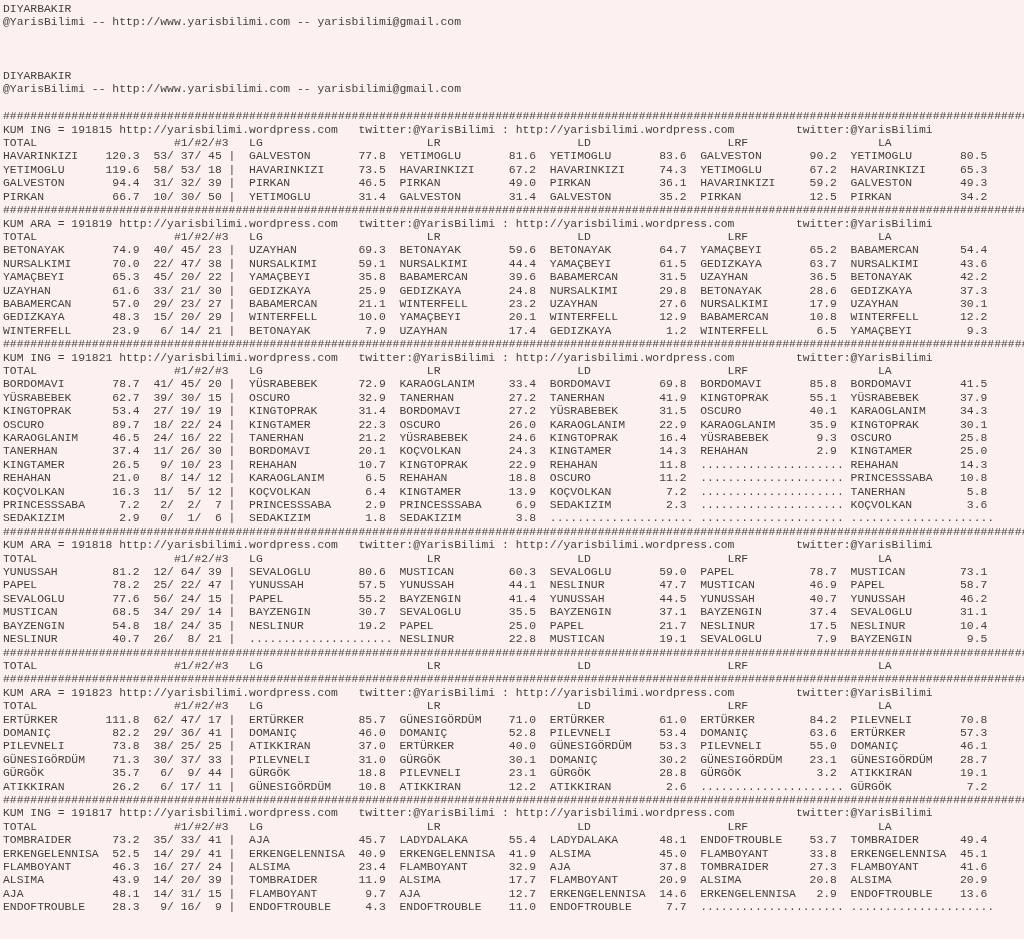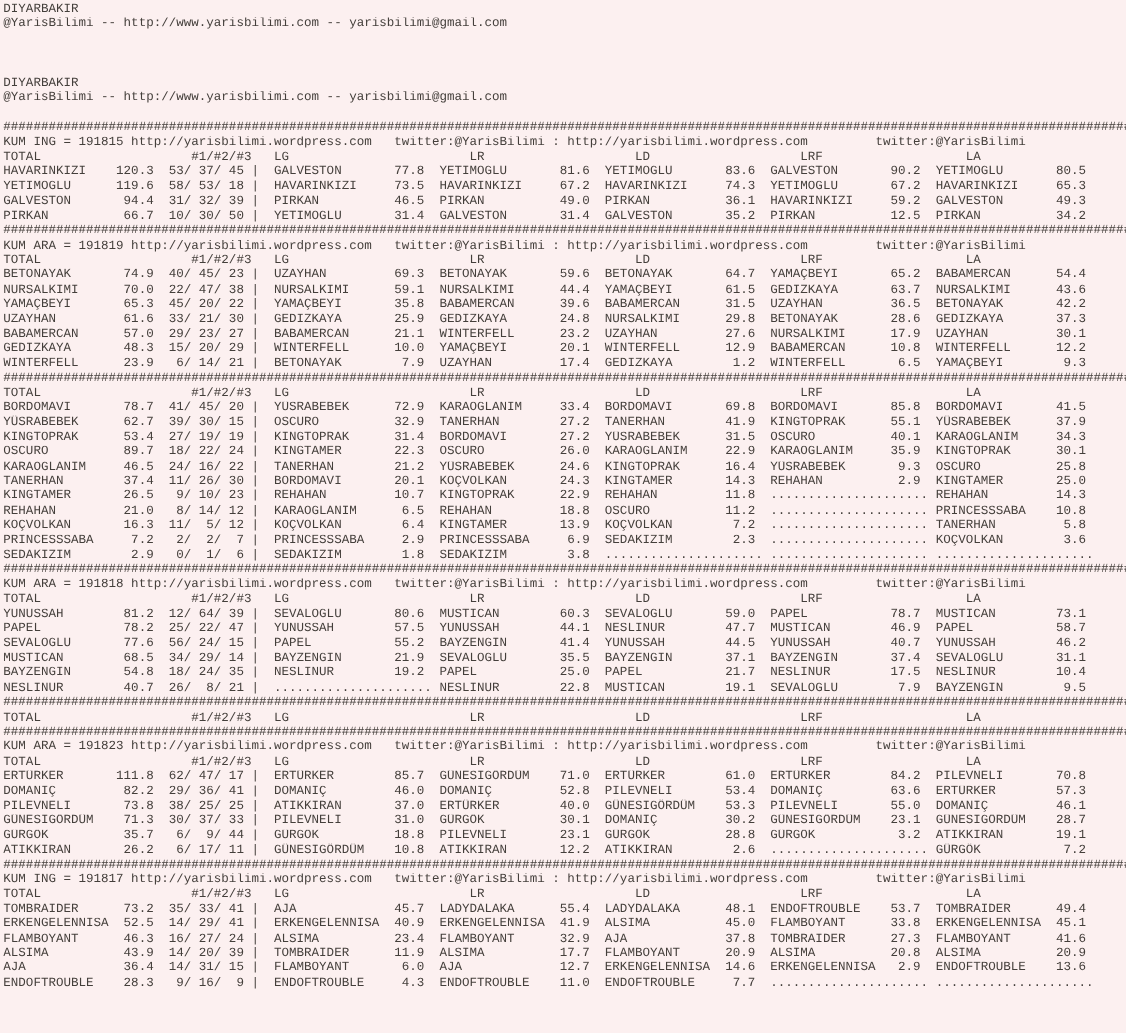--- a/index.html
+++ b/index.html
@@ -37,55 +37,56 @@
       <div class="line">KUM ARA = 191819 http://yarisbilimi.wordpress.com   twitter:@YarisBilimi : http://yarisbilimi.wordpress.com         twitter:@YarisBilimi</div>
       <div class="line">TOTAL                    #1/#2/#3   LG                        LR                    LD                    LRF                   LA</div>
       <div class="line">BETONAYAK       74.9  40/ 45/ 23 |  UZAYHAN         69.3  BETONAYAK       59.6  BETONAYAK       64.7  YAMAÇBEYI       65.2  BABAMERCAN      54.4  </div>
       <div class="line">NURSALKIMI      70.0  22/ 47/ 38 |  NURSALKIMI      59.1  NURSALKIMI      44.4  YAMAÇBEYI       61.5  GEDIZKAYA       63.7  NURSALKIMI      43.6  </div>
       <div class="line">YAMAÇBEYI       65.3  45/ 20/ 22 |  YAMAÇBEYI       35.8  BABAMERCAN      39.6  BABAMERCAN      31.5  UZAYHAN         36.5  BETONAYAK       42.2  </div>
       <div class="line">UZAYHAN         61.6  33/ 21/ 30 |  GEDIZKAYA       25.9  GEDIZKAYA       24.8  NURSALKIMI      29.8  BETONAYAK       28.6  GEDIZKAYA       37.3  </div>
       <div class="line">BABAMERCAN      57.0  29/ 23/ 27 |  BABAMERCAN      21.1  WINTERFELL      23.2  UZAYHAN         27.6  NURSALKIMI      17.9  UZAYHAN         30.1  </div>
       <div class="line">GEDIZKAYA       48.3  15/ 20/ 29 |  WINTERFELL      10.0  YAMAÇBEYI       20.1  WINTERFELL      12.9  BABAMERCAN      10.8  WINTERFELL      12.2  </div>
       <div class="line">WINTERFELL      23.9   6/ 14/ 21 |  BETONAYAK        7.9  UZAYHAN         17.4  GEDIZKAYA        1.2  WINTERFELL       6.5  YAMAÇBEYI        9.3  </div>
       <div class="line">########################################################################################################################################################</div>
+      <div class="line">KUM ING = 191821 http://yarisbilimi.wordpress.com   twitter:@YarisBilimi : http://yarisbilimi.wordpress.com         twitter:@YarisBilimi</div>
       <div class="line">TOTAL                    #1/#2/#3   LG                        LR                    LD                    LRF                   LA</div>
       <div class="line">BORDOMAVI       78.7  41/ 45/ 20 |  YÜSRABEBEK      72.9  KARAOGLANIM     33.4  BORDOMAVI       69.8  BORDOMAVI       85.8  BORDOMAVI       41.5  </div>
       <div class="line">YÜSRABEBEK      62.7  39/ 30/ 15 |  OSCURO          32.9  TANERHAN        27.2  TANERHAN        41.9  KINGTOPRAK      55.1  YÜSRABEBEK      37.9  </div>
       <div class="line">KINGTOPRAK      53.4  27/ 19/ 19 |  KINGTOPRAK      31.4  BORDOMAVI       27.2  YÜSRABEBEK      31.5  OSCURO          40.1  KARAOGLANIM     34.3  </div>
       <div class="line">OSCURO          89.7  18/ 22/ 24 |  KINGTAMER       22.3  OSCURO          26.0  KARAOGLANIM     22.9  KARAOGLANIM     35.9  KINGTOPRAK      30.1  </div>
       <div class="line">KARAOGLANIM     46.5  24/ 16/ 22 |  TANERHAN        21.2  YÜSRABEBEK      24.6  KINGTOPRAK      16.4  YÜSRABEBEK       9.3  OSCURO          25.8  </div>
       <div class="line">TANERHAN        37.4  11/ 26/ 30 |  BORDOMAVI       20.1  KOÇVOLKAN       24.3  KINGTAMER       14.3  REHAHAN          2.9  KINGTAMER       25.0  </div>
       <div class="line">KINGTAMER       26.5   9/ 10/ 23 |  REHAHAN         10.7  KINGTOPRAK      22.9  REHAHAN         11.8  ..................... REHAHAN         14.3  </div>
       <div class="line">REHAHAN         21.0   8/ 14/ 12 |  KARAOGLANIM      6.5  REHAHAN         18.8  OSCURO          11.2  ..................... PRINCESSSABA    10.8  </div>
       <div class="line">KOÇVOLKAN       16.3  11/  5/ 12 |  KOÇVOLKAN        6.4  KINGTAMER       13.9  KOÇVOLKAN        7.2  ..................... TANERHAN         5.8  </div>
       <div class="line">PRINCESSSABA     7.2   2/  2/  7 |  PRINCESSSABA     2.9  PRINCESSSABA     6.9  SEDAKIZIM        2.3  ..................... KOÇVOLKAN        3.6  </div>
       <div class="line">SEDAKIZIM        2.9   0/  1/  6 |  SEDAKIZIM        1.8  SEDAKIZIM        3.8  ..................... ..................... ..................... </div>
       <div class="line">########################################################################################################################################################</div>
       <div class="line">KUM ARA = 191818 http://yarisbilimi.wordpress.com   twitter:@YarisBilimi : http://yarisbilimi.wordpress.com         twitter:@YarisBilimi</div>
       <div class="line">TOTAL                    #1/#2/#3   LG                        LR                    LD                    LRF                   LA</div>
       <div class="line">YUNUSSAH        81.2  12/ 64/ 39 |  SEVALOGLU       80.6  MUSTICAN        60.3  SEVALOGLU       59.0  PAPEL           78.7  MUSTICAN        73.1  </div>
       <div class="line">PAPEL           78.2  25/ 22/ 47 |  YUNUSSAH        57.5  YUNUSSAH        44.1  NESLINUR        47.7  MUSTICAN        46.9  PAPEL           58.7  </div>
       <div class="line">SEVALOGLU       77.6  56/ 24/ 15 |  PAPEL           55.2  BAYZENGIN       41.4  YUNUSSAH        44.5  YUNUSSAH        40.7  YUNUSSAH        46.2  </div>
-      <div class="line">MUSTICAN        68.5  34/ 29/ 14 |  BAYZENGIN       21.9  SEVALOGLU       35.5  BAYZENGIN       37.1  BAYZENGIN       37.4  SEVALOGLU       31.1  </div>
+      <div class="line">MUSTICAN        68.5  34/ 29/ 14 |  BAYZENGIN       30.7  SEVALOGLU       35.5  BAYZENGIN       37.1  BAYZENGIN       37.4  SEVALOGLU       31.1  </div>
       <div class="line">BAYZENGIN       54.8  18/ 24/ 35 |  NESLINUR        19.2  PAPEL           25.0  PAPEL           21.7  NESLINUR        17.5  NESLINUR        10.4  </div>
       <div class="line">NESLINUR        40.7  26/  8/ 21 |  ..................... NESLINUR        22.8  MUSTICAN        19.1  SEVALOGLU        7.9  BAYZENGIN        9.5  </div>
       <div class="line">########################################################################################################################################################</div>
       <div class="line">TOTAL                    #1/#2/#3   LG                        LR                    LD                    LRF                   LA</div>
       <div class="line">########################################################################################################################################################</div>
       <div class="line">KUM ARA = 191823 http://yarisbilimi.wordpress.com   twitter:@YarisBilimi : http://yarisbilimi.wordpress.com         twitter:@YarisBilimi</div>
       <div class="line">TOTAL                    #1/#2/#3   LG                        LR                    LD                    LRF                   LA</div>
       <div class="line">ERTÜRKER       111.8  62/ 47/ 17 |  ERTÜRKER        85.7  GÜNESIGÖRDÜM    71.0  ERTÜRKER        61.0  ERTÜRKER        84.2  PILEVNELI       70.8  </div>
       <div class="line">DOMANIÇ         82.2  29/ 36/ 41 |  DOMANIÇ         46.0  DOMANIÇ         52.8  PILEVNELI       53.4  DOMANIÇ         63.6  ERTÜRKER        57.3  </div>
       <div class="line">PILEVNELI       73.8  38/ 25/ 25 |  ATIKKIRAN       37.0  ERTÜRKER        40.0  GÜNESIGÖRDÜM    53.3  PILEVNELI       55.0  DOMANIÇ         46.1  </div>
       <div class="line">GÜNESIGÖRDÜM    71.3  30/ 37/ 33 |  PILEVNELI       31.0  GÜRGÖK          30.1  DOMANIÇ         30.2  GÜNESIGÖRDÜM    23.1  GÜNESIGÖRDÜM    28.7  </div>
       <div class="line">GÜRGÖK          35.7   6/  9/ 44 |  GÜRGÖK          18.8  PILEVNELI       23.1  GÜRGÖK          28.8  GÜRGÖK           3.2  ATIKKIRAN       19.1  </div>
       <div class="line">ATIKKIRAN       26.2   6/ 17/ 11 |  GÜNESIGÖRDÜM    10.8  ATIKKIRAN       12.2  ATIKKIRAN        2.6  ..................... GÜRGÖK           7.2  </div>
       <div class="line">########################################################################################################################################################</div>
       <div class="line">KUM ING = 191817 http://yarisbilimi.wordpress.com   twitter:@YarisBilimi : http://yarisbilimi.wordpress.com         twitter:@YarisBilimi</div>
       <div class="line">TOTAL                    #1/#2/#3   LG                        LR                    LD                    LRF                   LA</div>
       <div class="line">TOMBRAIDER      73.2  35/ 33/ 41 |  AJA             45.7  LADYDALAKA      55.4  LADYDALAKA      48.1  ENDOFTROUBLE    53.7  TOMBRAIDER      49.4  </div>
       <div class="line">ERKENGELENNISA  52.5  14/ 29/ 41 |  ERKENGELENNISA  40.9  ERKENGELENNISA  41.9  ALSIMA          45.0  FLAMBOYANT      33.8  ERKENGELENNISA  45.1  </div>
       <div class="line">FLAMBOYANT      46.3  16/ 27/ 24 |  ALSIMA          23.4  FLAMBOYANT      32.9  AJA             37.8  TOMBRAIDER      27.3  FLAMBOYANT      41.6  </div>
       <div class="line">ALSIMA          43.9  14/ 20/ 39 |  TOMBRAIDER      11.9  ALSIMA          17.7  FLAMBOYANT      20.9  ALSIMA          20.8  ALSIMA          20.9  </div>
-      <div class="line">AJA             36.4  14/ 31/ 15 |  FLAMBOYANT       6.0  AJA             12.7  ERKENGELENNISA  14.6  ERKENGELENNISA   2.9  ENDOFTROUBLE    13.6  </div>
+      <div class="line">AJA             48.1  14/ 31/ 15 |  FLAMBOYANT       9.7  AJA             12.7  ERKENGELENNISA  14.6  ERKENGELENNISA   2.9  ENDOFTROUBLE    13.6  </div>
       <div class="line">ENDOFTROUBLE    28.3   9/ 16/  9 |  ENDOFTROUBLE     4.3  ENDOFTROUBLE    11.0  ENDOFTROUBLE     7.7  ..................... ..................... </div>
     </div>
 </div>
 
 </body></html>

